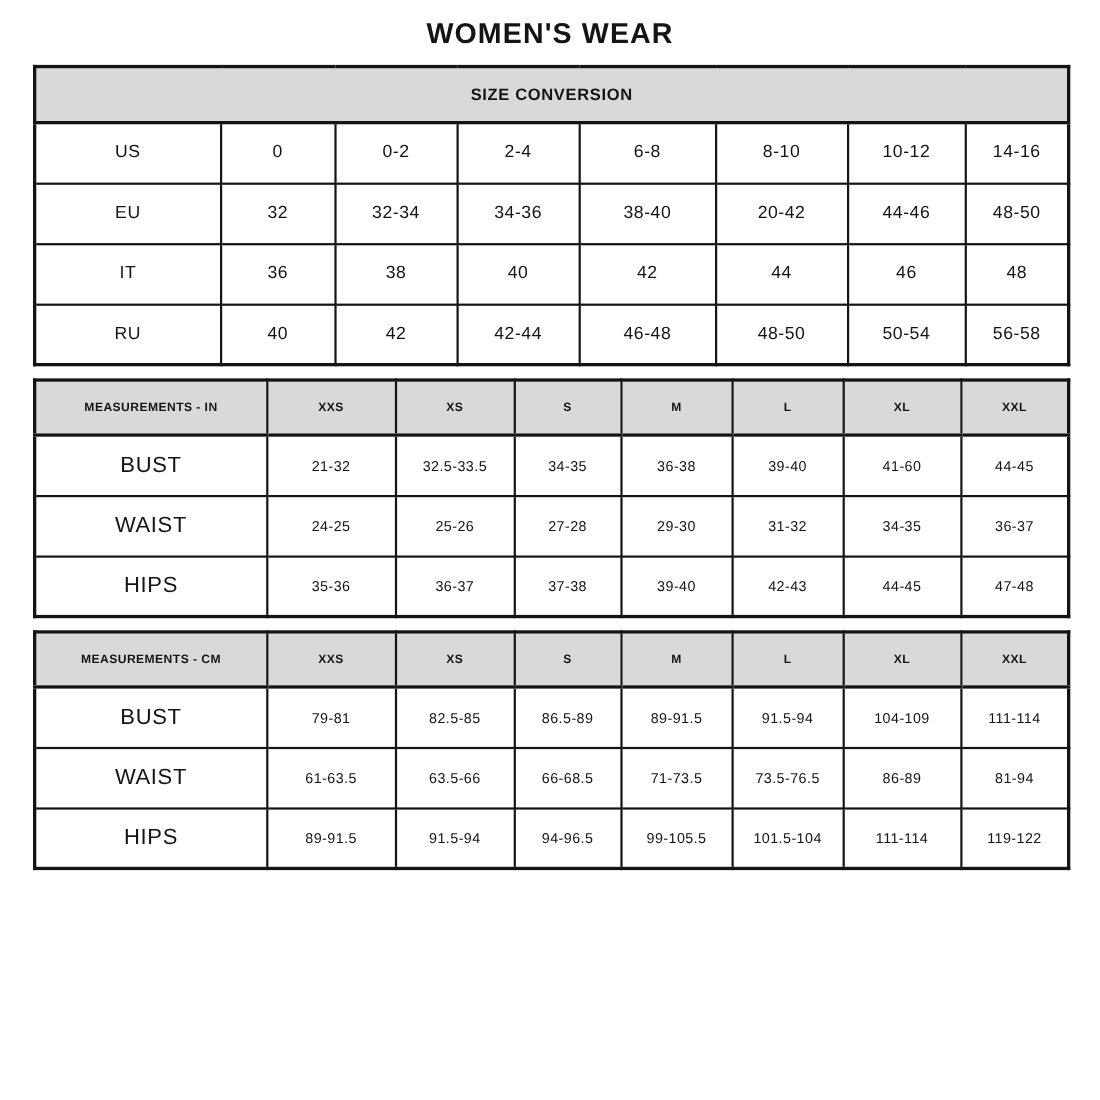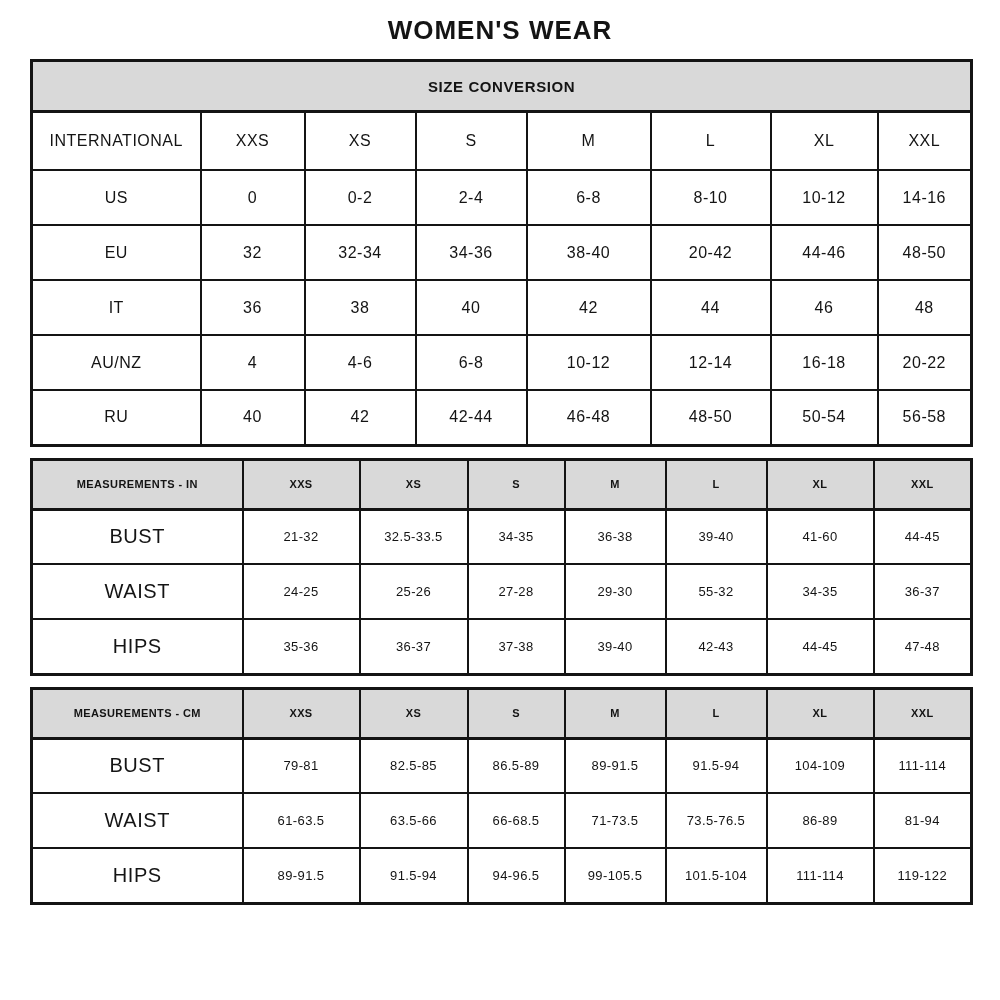--- a/index.html
+++ b/index.html
@@ -102,30 +102,20 @@
         <col class="c-3">
       <col class="c-4">
         <col class="c-5">
         <col class="c-6">
         <col class="c-7">
     </colgroup>
     <thead>
       <tr class="banner-row">
         <th class="gray" colspan="8">SIZE CONVERSION</th>
       </tr>
-      <tr class="cols-row">
-          <td>INTERNATIONAL</td>
-          <td>XXS</td>
-          <td>XS</td>
-          <td>S</td>
-          <td>M</td>
-          <td>L</td>
-          <td>XL</td>
-          <td>XXL</td>
-        </tr>
     </thead>
     <tbody>
         <tr>
           <td class="row-label">US</td>
           <td>0</td>
           <td>0-2</td>
           <td>2-4</td>
           <td>6-8</td>
           <td>8-10</td>
           <td>10-12</td>
@@ -143,30 +133,20 @@
         </tr>
         <tr>
           <td class="row-label">IT</td>
           <td>36</td>
           <td>38</td>
           <td>40</td>
           <td>42</td>
           <td>44</td>
           <td>46</td>
           <td>48</td>
-        </tr>
-        <tr>
-          <td class="row-label">AU/NZ</td>
-          <td>4</td>
-          <td>4-6</td>
-          <td>6-8</td>
-          <td>10-12</td>
-          <td>12-14</td>
-          <td>16-18</td>
-          <td>20-22</td>
         </tr>
         <tr>
           <td class="row-label">RU</td>
           <td>40</td>
           <td>42</td>
           <td>42-44</td>
           <td>46-48</td>
           <td>48-50</td>
           <td>50-54</td>
           <td>56-58</td>
@@ -207,21 +187,21 @@
           <td>39-40</td>
           <td>41-60</td>
           <td>44-45</td>
         </tr>
         <tr>
           <td class="row-label">WAIST</td>
           <td>24-25</td>
           <td>25-26</td>
           <td>27-28</td>
           <td>29-30</td>
-          <td>55-32</td>
+          <td>31-32</td>
           <td>34-35</td>
           <td>36-37</td>
         </tr>
         <tr>
           <td class="row-label">HIPS</td>
           <td>35-36</td>
           <td>36-37</td>
           <td>37-38</td>
           <td>39-40</td>
           <td>42-43</td>

